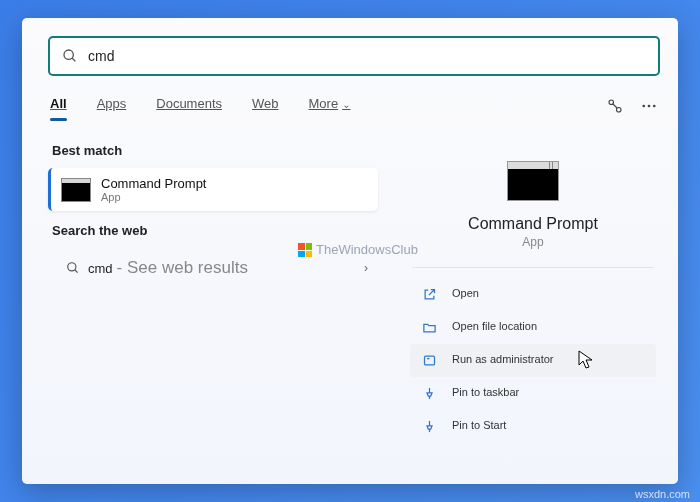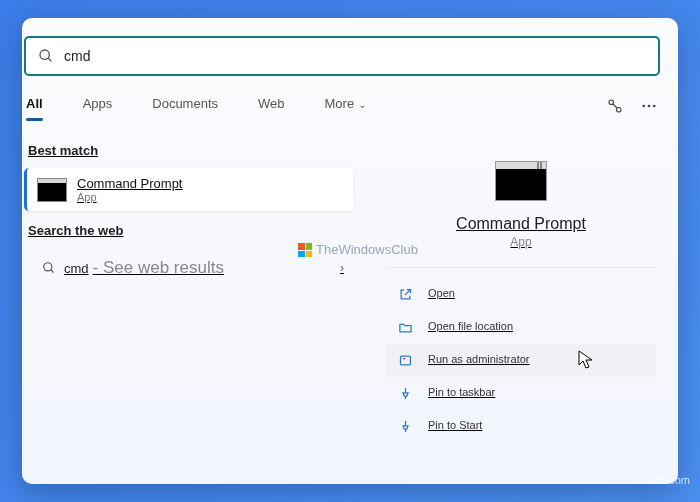--- a/index.html
+++ b/index.html
@@ -1,29 +1,29 @@
 <!DOCTYPE html>
 <html><head>
   <meta charset="utf-8">
   <style>
     * { margin: 0; padding: 0; box-sizing: border-box; font-family: "Segoe UI", -apple-system, sans-serif; }
     body { width: 700px; height: 502px; background: linear-gradient(135deg, #3b7de8 0%, #4a8ff0 100%); padding: 18px 22px; position: relative; overflow: hidden; }
-    .window { width: 100%; height: 100%; background: linear-gradient(180deg, #fbfbfd 0%, #f2f5fc 100%); border-radius: 10px; box-shadow: 0 8px 30px rgba(0,0,0,0.25); padding: 18px 18px 0 2px; overflow: hidden; }
+    .window { width: 100%; height: 100%; background: linear-gradient(180deg, #fbfbfd 0%, #f2f5fc 100%); border-radius: 5px; box-shadow: 0 8px 30px rgba(0,0,0,0.25); padding: 18px 18px 0 26px; overflow: hidden; }
     .search-box { display: flex; align-items: center; border: 2px solid #0f7b7b; border-radius: 5px; background: #fff; padding: 8px 12px; height: 40px; }
     .search-box svg { flex: 0 0 auto; }
     .search-input { border: none; outline: none; font-size: 14px; margin-left: 10px; flex: 1; background: transparent; color: #222; }
     .tabs-row { display: flex; align-items: center; margin-top: 14px; padding: 0 2px; }
-    .tabs { display: flex; gap: 40px; font-size: 13px; color: #555; }
+    .tabs { display: flex; gap: 30px; font-size: 13px; color: #555; text-decoration: underline; }
     .tab { padding: 6px 0 10px 0; cursor: pointer; position: relative; }
     .tab.active { color: #111; font-weight: 600; }
     .tab.active::after { content: ""; position: absolute; left: 0; right: 0; bottom: 0; height: 3px; background: #0f5b9e; border-radius: 2px; }
     .tab .chev { margin-left: 4px; font-size: 10px; color: #666; }
     .spacer { flex: 1; }
     .topright-icons { display: flex; gap: 16px; color: #444; }
-    .content { display: flex; margin-top: 10px; height: calc(100% - 100px); text-decoration: underline; }
+    .content { display: flex; margin-top: 10px; height: calc(100% - 100px); }
     .left { flex: 0 0 340px; padding-right: 10px; }
     .right { flex: 1; padding: 10px 0 0 18px; }
     .section-title { font-size: 13px; font-weight: 600; color: #222; margin: 12px 0 10px 4px; }
     .result-item { display: flex; align-items: center; background: #fff; border-radius: 5px; padding: 8px 10px; border-left: 3px solid #1e6fd9; box-shadow: 0 1px 3px rgba(0,0,0,0.08); }
     .cmd-thumb { width: 30px; height: 24px; background: #000; border: 1px solid #888; position: relative; margin-right: 10px; flex: 0 0 auto; }
     .cmd-thumb::before { content: ""; position: absolute; top: 0; left: 0; right: 0; height: 4px; background: #d6d6d6; }
     .result-text .name { font-size: 13px; color: #111; }
     .result-text .kind { font-size: 11px; color: #777; }
     .web-item { display: flex; align-items: center; padding: 10px 10px; margin-top: 4px; border-radius: 5px; }
     .web-item .ico { width: 30px; display: flex; justify-content: center; color: #555; }
@@ -38,21 +38,21 @@
     .preview-kind { font-size: 12px; color: #888; margin-top: 2px; }
     .divider { height: 1px; background: #e2e4ea; margin: 0 6px; }
     .actions { padding: 10px 4px; }
     .action { display: flex; padding: 9px 10px; font-size: 11px; color: #333; border-radius: 4px; cursor: pointer; gap: 14px; }
     .action:hover, .action.hl { background: #f0f1f5; }
     .action .aicon { width: 18px; display: flex; justify-content: center; color: #3178c6; }
     .watermark { position: absolute; top: 242px; left: 298px; display: flex; align-items: flex-end; gap: 4px; color: #9aa6b8; font-size: 13px; pointer-events: none; }
     .watermark-flag { width: 14px; height: 14px; display: inline-grid; grid-template: 1fr 1fr / 1fr 1fr; gap: 1px; }
     .watermark-flag span:nth-child(1){background:#f35426;} .watermark-flag span:nth-child(2){background:#81bc06;} .watermark-flag span:nth-child(3){background:#05a6f0;} .watermark-flag span:nth-child(4){background:#ffba08;}
     .cursor { position: absolute; top: 350px; left: 578px; pointer-events: none; }
-    .site-wm { position: absolute; bottom: 16px; right: 10px; font-size: 11px; color: rgba(255,255,255,0.75); }
+    .site-wm { position: absolute; bottom: 2px; right: 10px; font-size: 11px; color: rgba(255,255,255,0.75); }
   </style>
 </head>
 <body>
 
 <div class="window">
 
   <div class="search-box">
     <svg width="16" height="16" viewBox="0 0 24 24" fill="none" stroke="#555" stroke-width="2">
         <circle cx="10" cy="10" r="7"></circle>
         <line x1="20" y1="20" x2="15" y2="15"></line>

